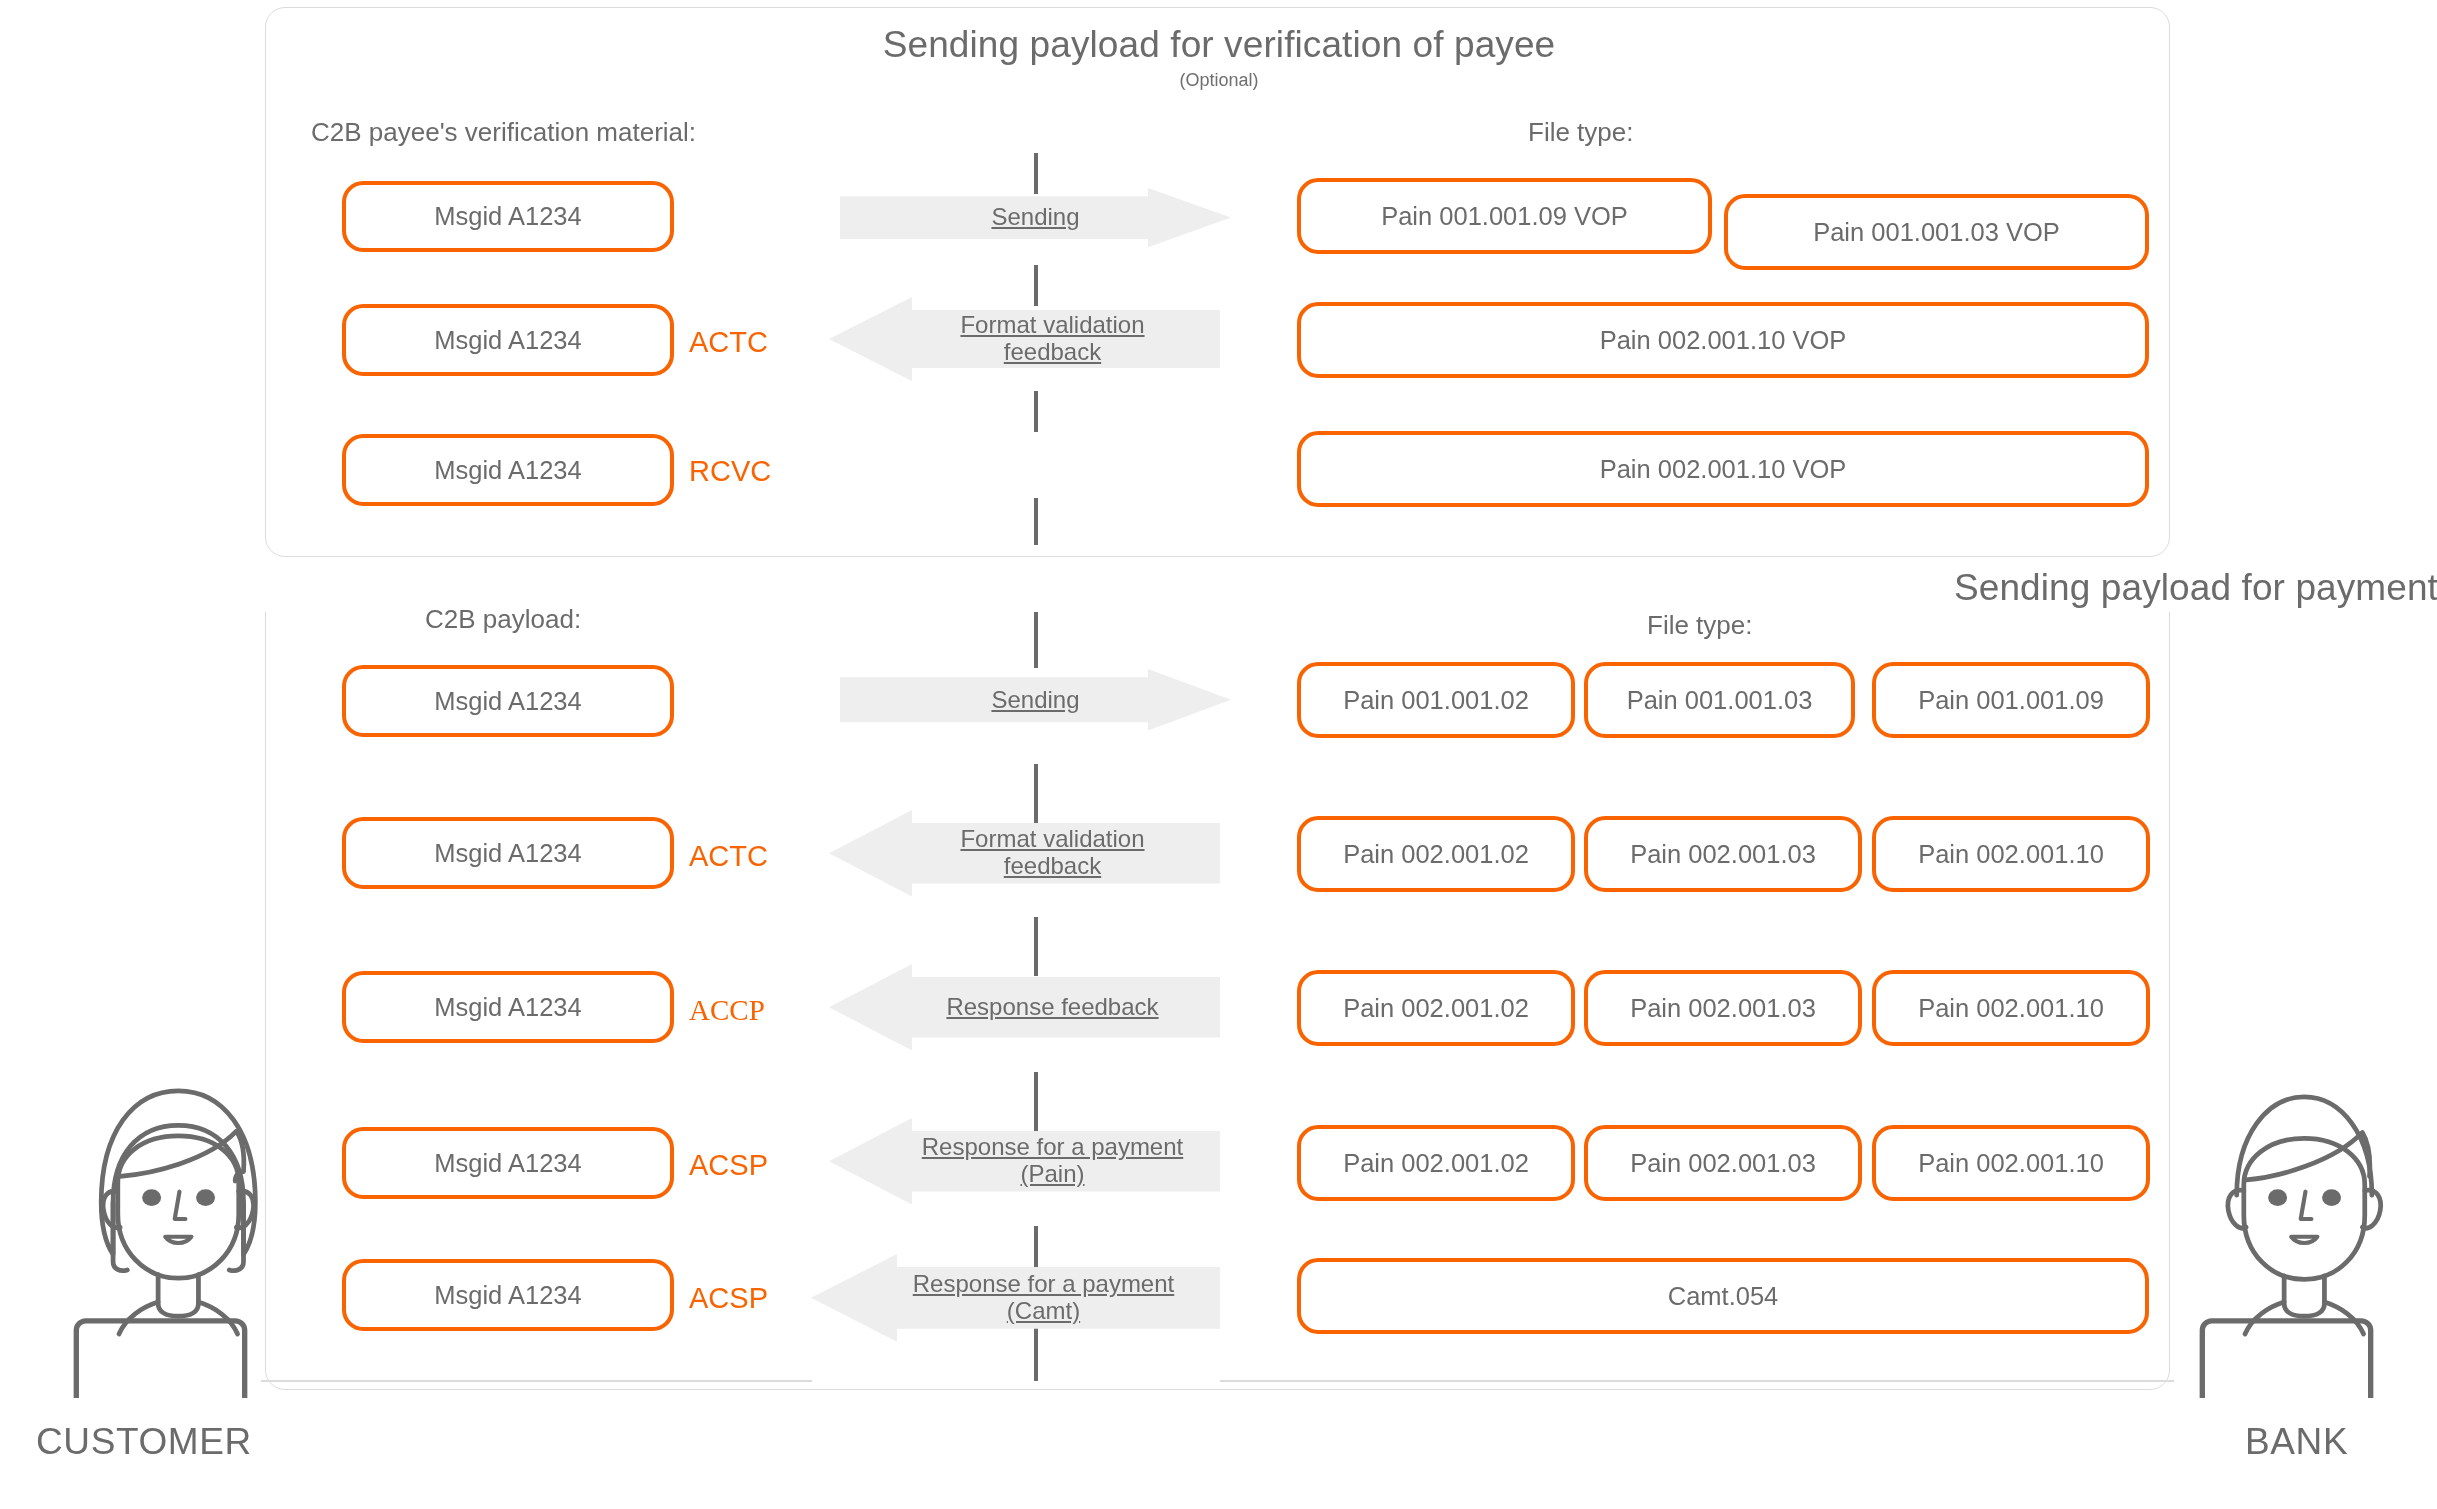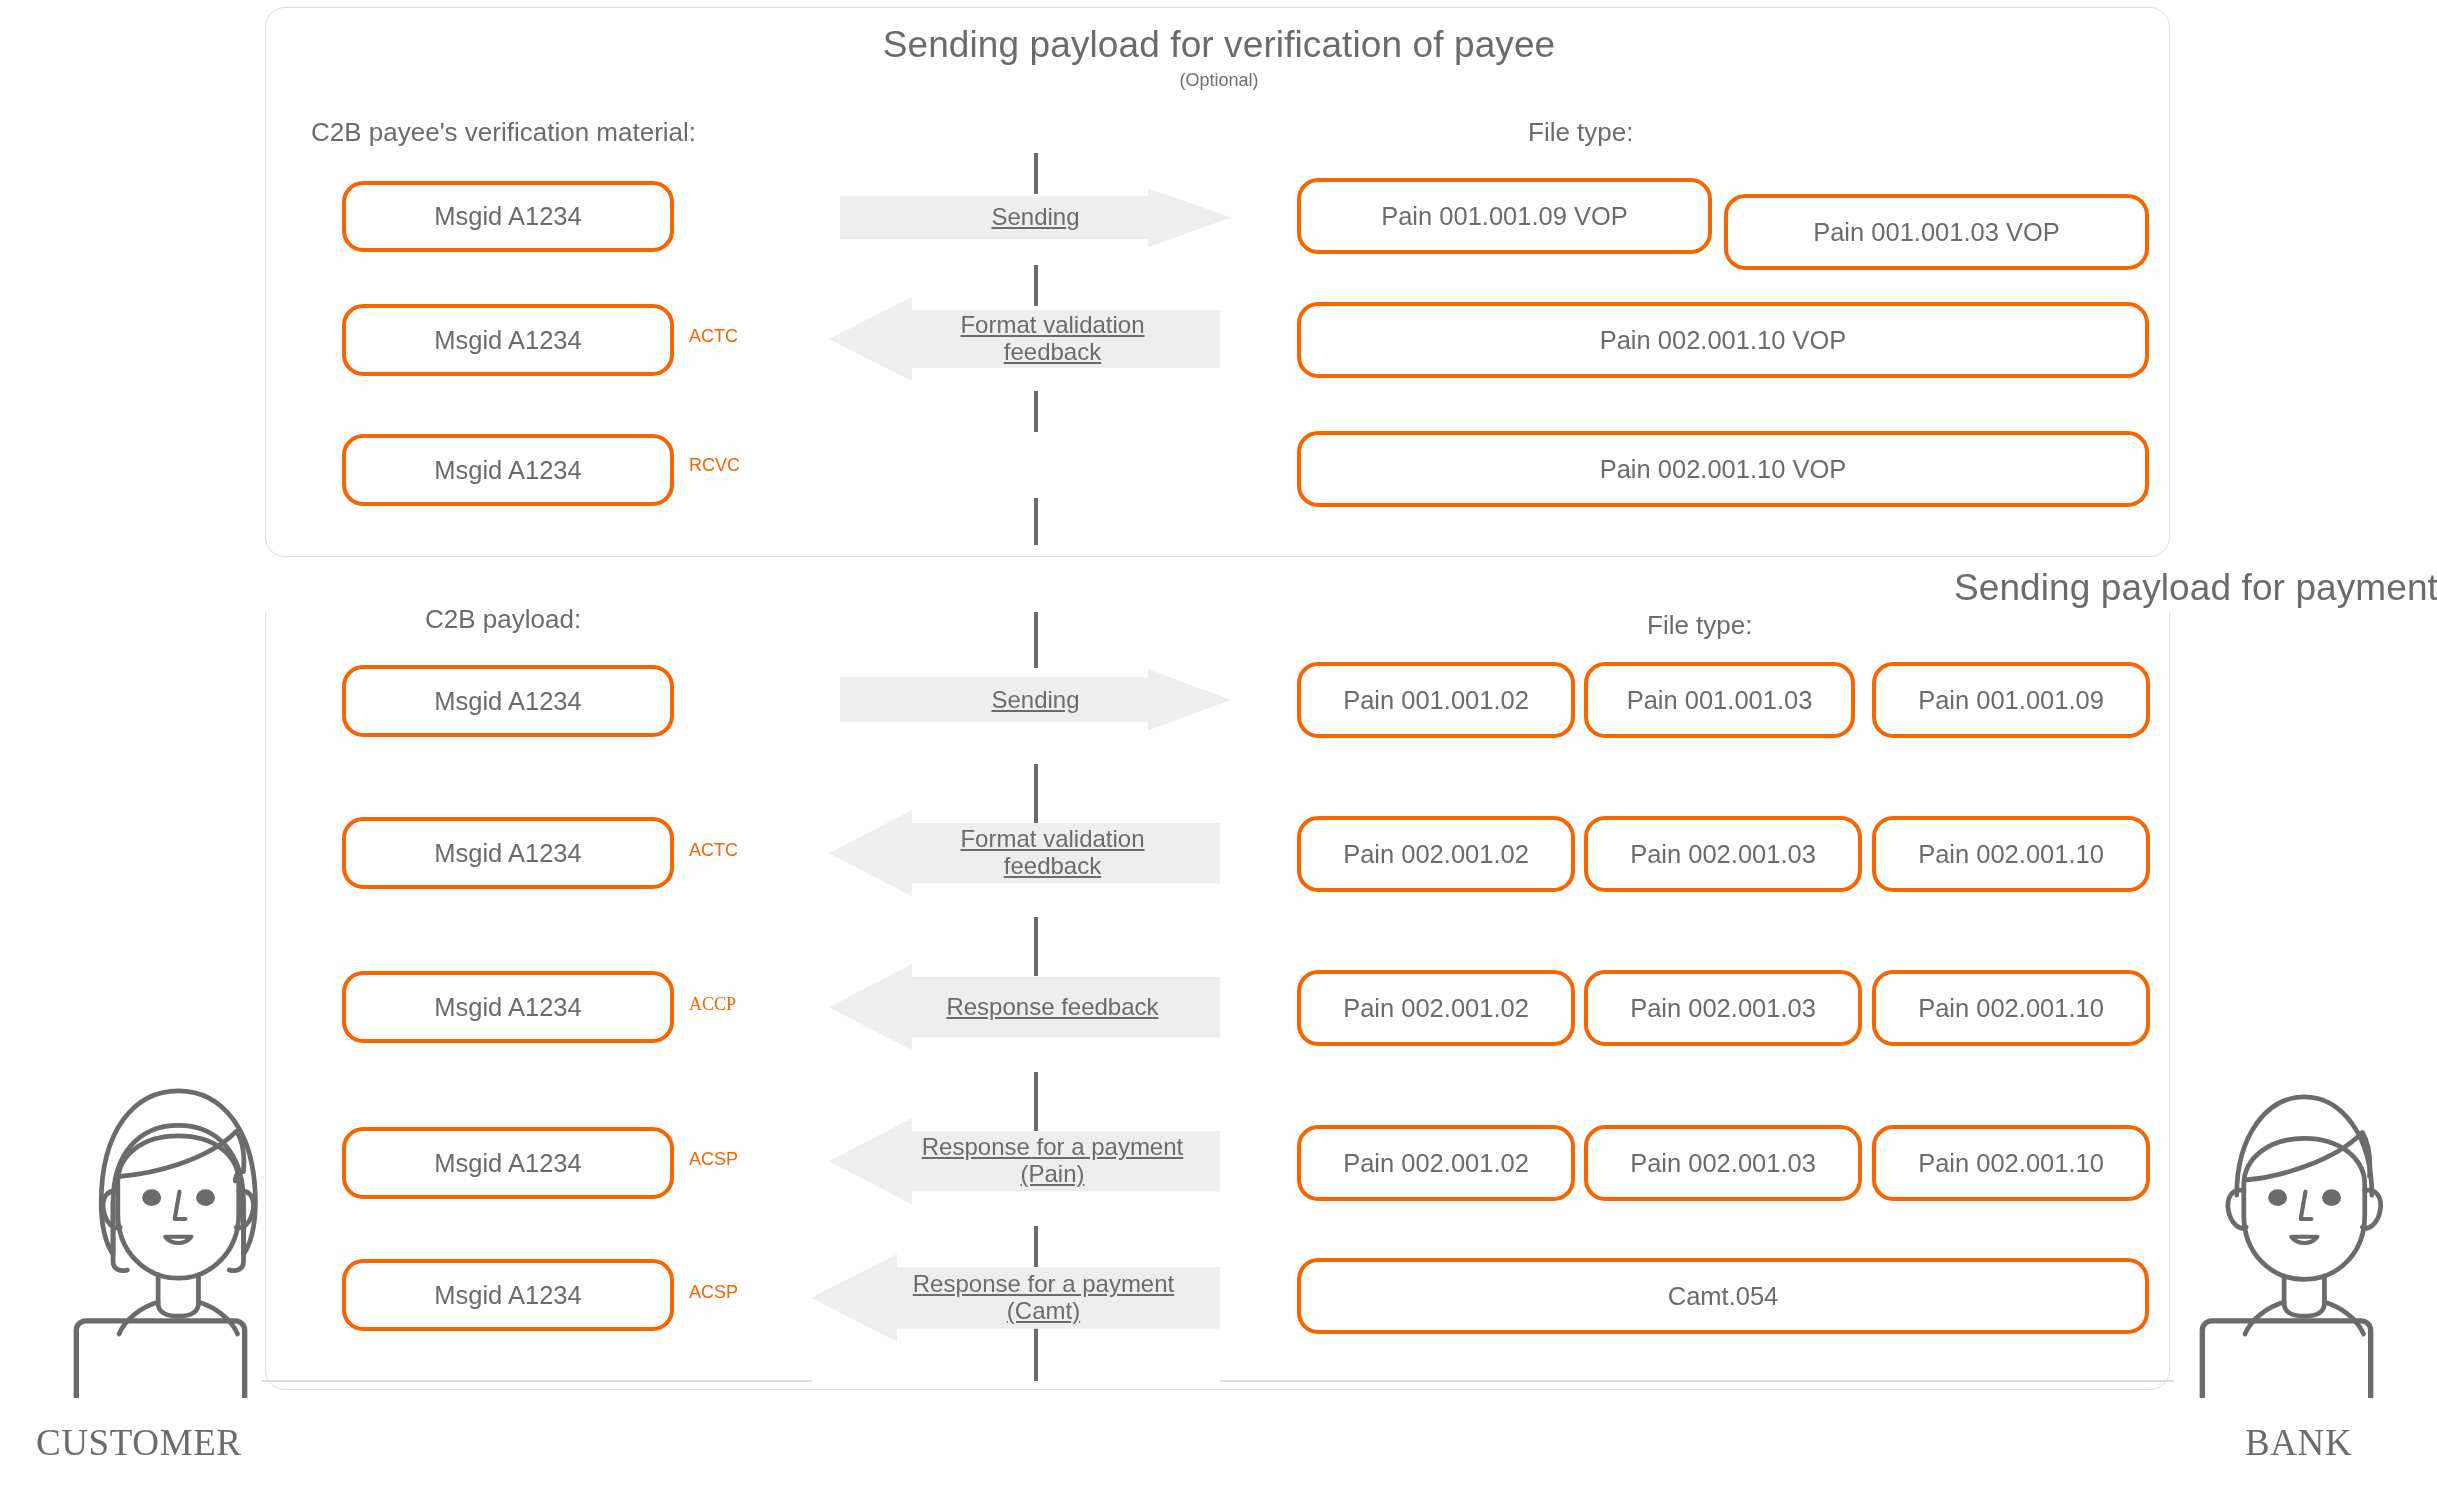--- a/index.html
+++ b/index.html
@@ -64,21 +64,21 @@
     background:#ffffff;
     display:flex; align-items:center; justify-content:center;
     font-size:25.5px; color:#6b6b6b;
     white-space:nowrap;
   }
   .pill.round{ border-radius:21.3px; }
 
   
   .status{
     position:absolute;
-    font-size:18px;
+    font-size:29px;
     color:#f96300;
     white-space:nowrap;
   }
 
   
   .arrow{
     position:absolute;
     display:flex; align-items:center; justify-content:center;
     text-align:center;
     font-size:24px;
@@ -89,21 +89,21 @@
   }
   .arrow span{ position:relative; z-index:3; }
   .arrow .shape{
     position:absolute; inset:0; z-index:1;
   }
 
   
   .person{ position:absolute; }
   .person-label{
     position:absolute; font-size:37px; color:#6b6b6b;
-    white-space:nowrap; letter-spacing:0.6px;font-family:Liberation Serif, serif;
+    white-space:nowrap; letter-spacing:0.6px;
   }
   #lbl-customer{ left:36px; top:1421px; }
   #lbl-bank{ left:2245px; top:1421px; }
 
   
   .baseline{
     position:absolute; height:1.8px; background:#dcdcdc;
   }
 </style>
 </head>

